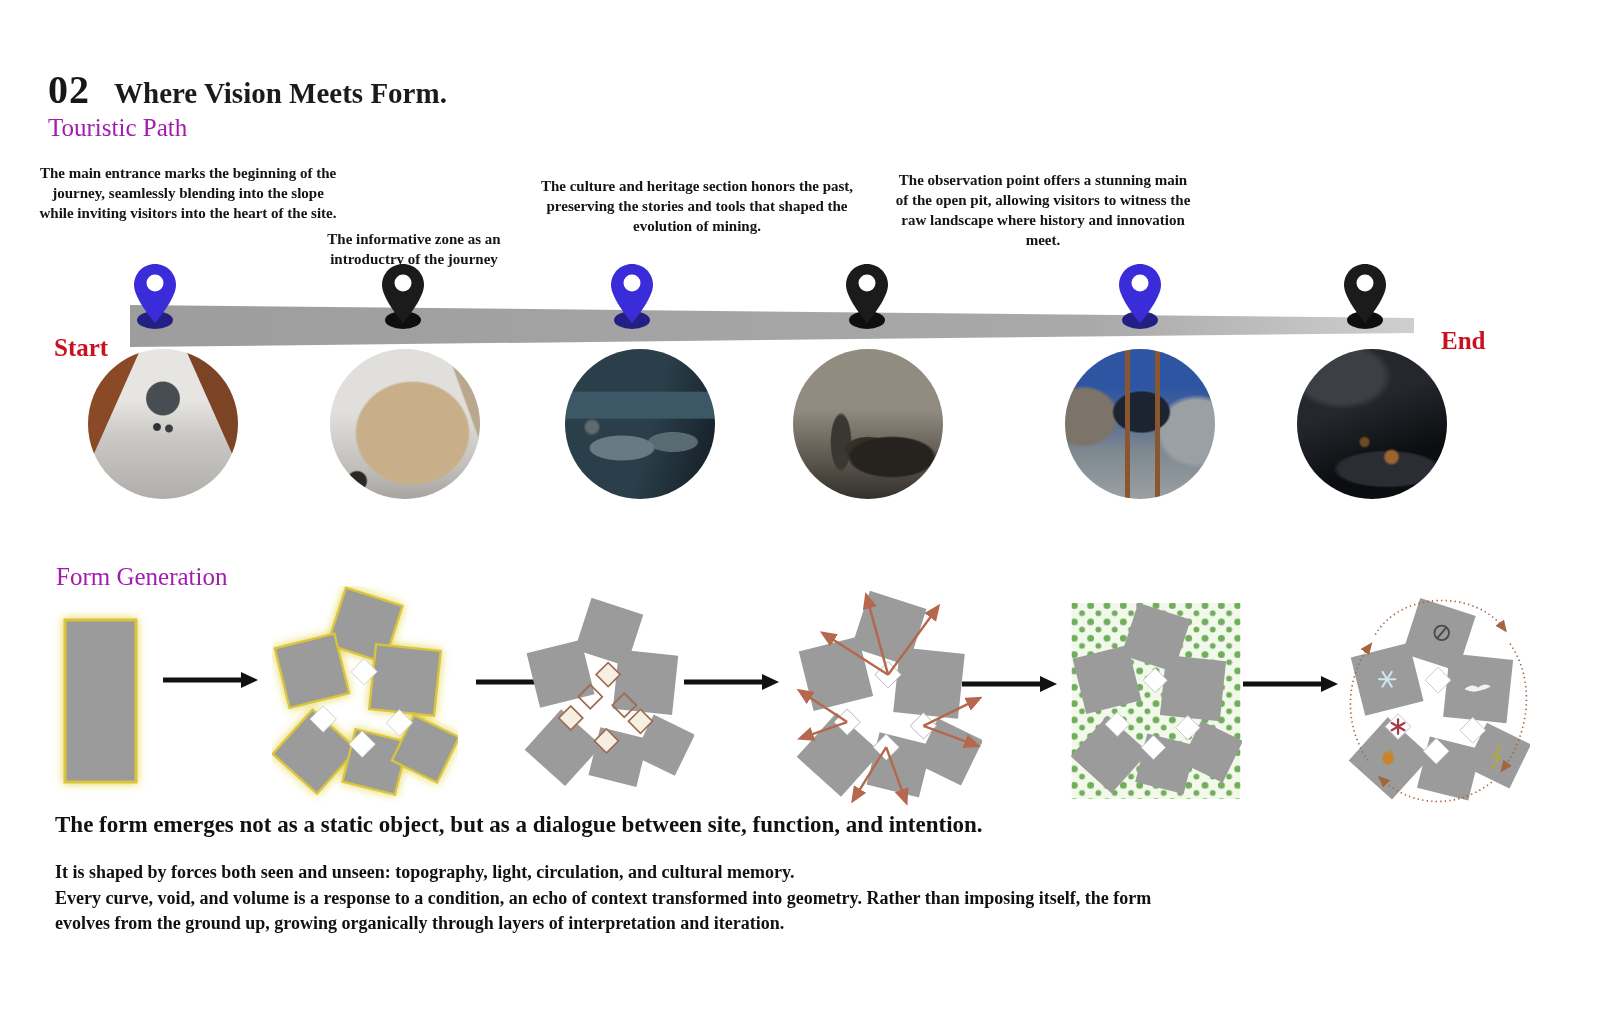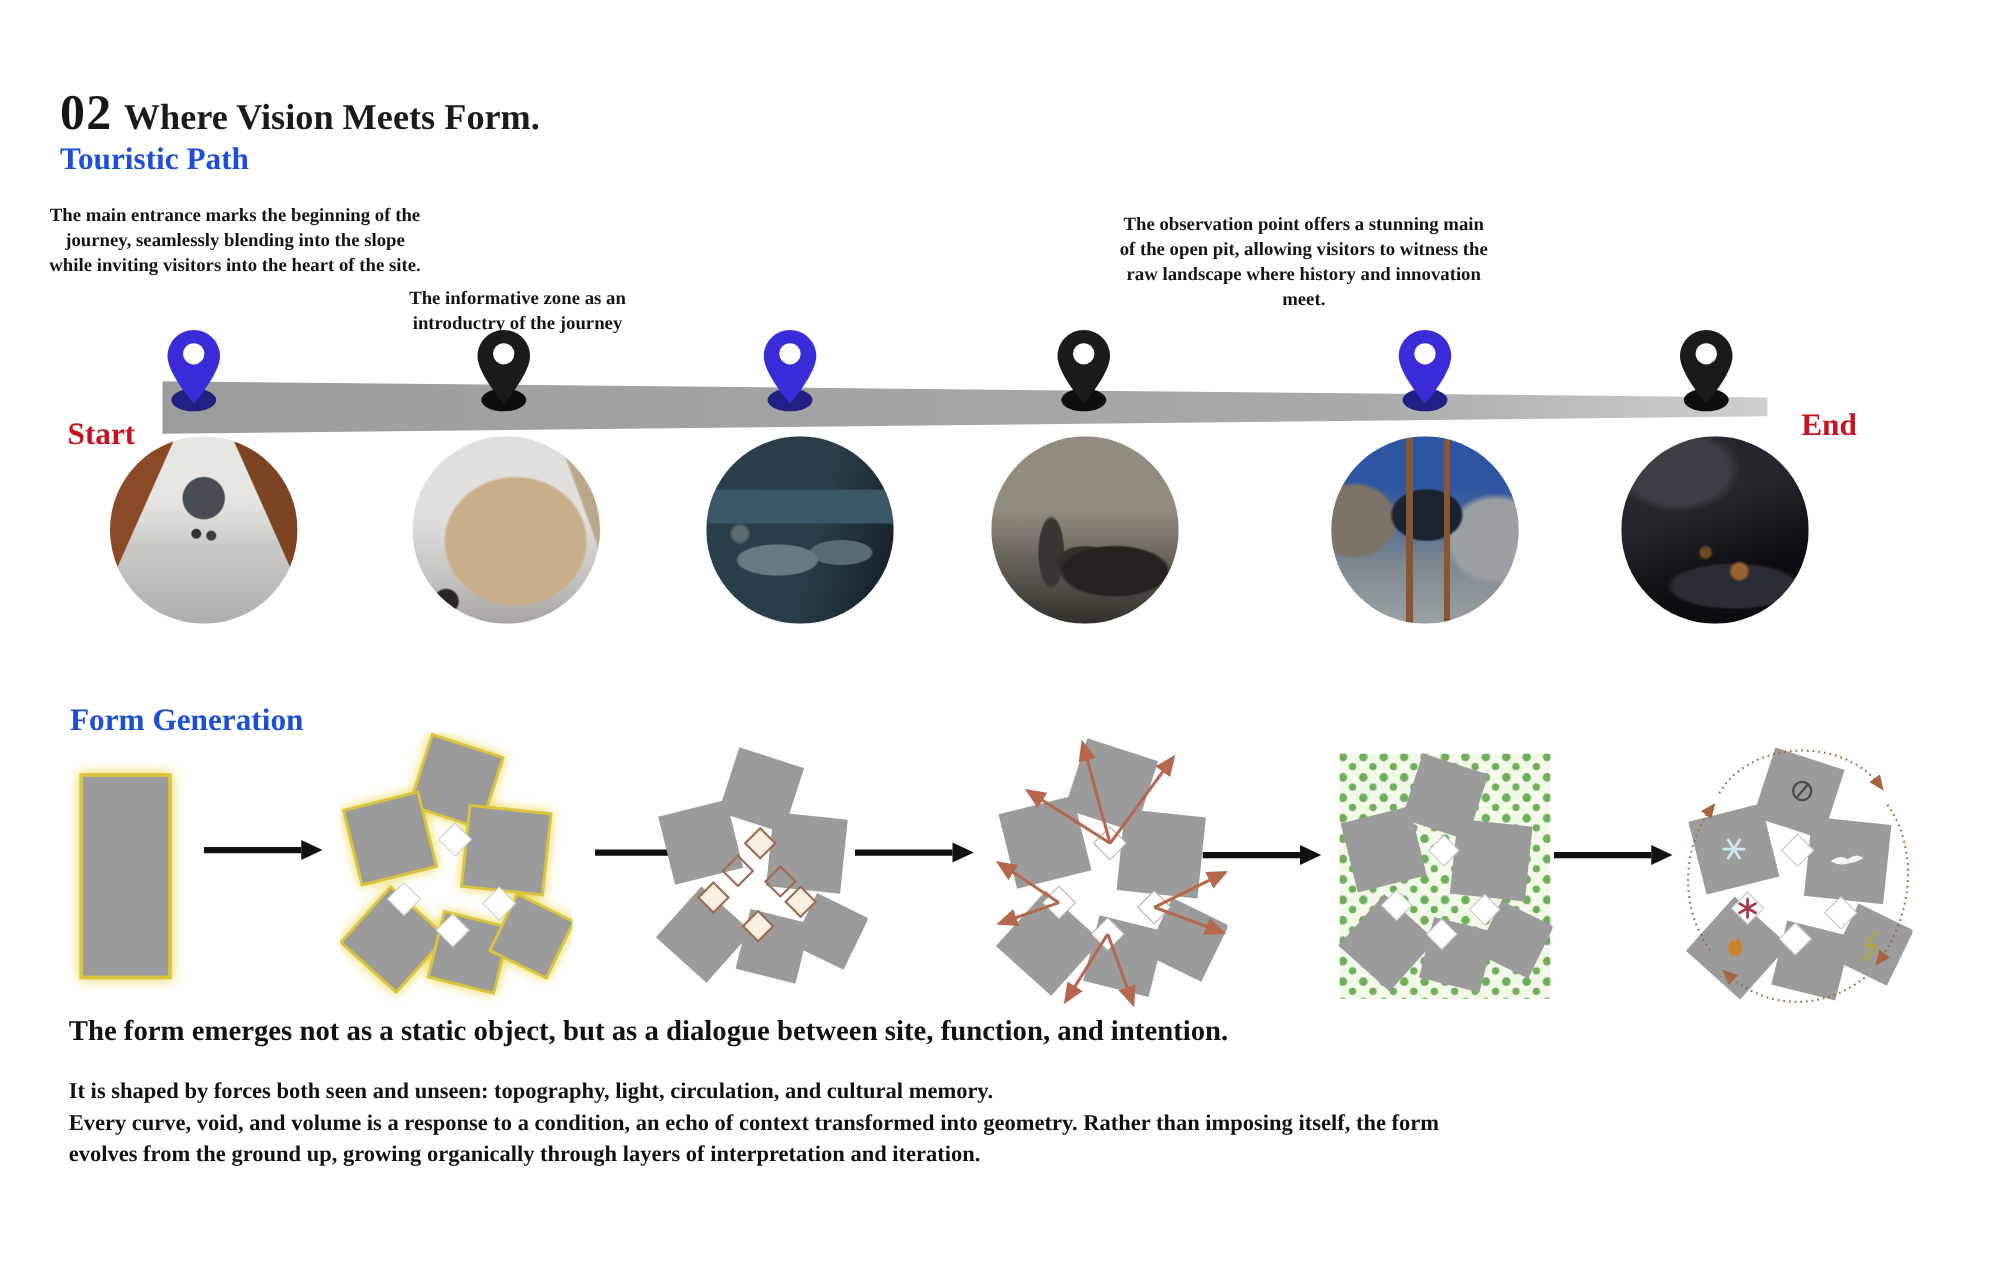--- a/index.html
+++ b/index.html
@@ -1,23 +1,23 @@
 <!DOCTYPE html>
 <html><head>
 <meta charset="utf-8">
 <style>
   * { margin:0; padding:0; box-sizing:border-box; }
   body { background:#ffffff; font-family:"Liberation Serif", serif; }
   .canvas { position:relative; width:1600px; height:1029px; background:#ffffff; overflow:hidden; }
 
   
-  .header { position:absolute; left:48px; top:66px; display:flex; align-items:baseline; gap:9px; }
+  .header { position:absolute; left:48px; top:66px; display:flex; align-items:baseline; gap:24px; }
   .section-number { font-size:40px; font-weight:700; color:#171717; letter-spacing:1px; }
   .page-title { font-size:29px; font-weight:700; color:#1b1b1b; }
-  .section-heading { position:absolute; font-size:25px; font-weight:700; color:#1d4ed8; }
+  .section-heading { position:absolute; font-size:25px; font-weight:400; color:#a21caf; }
   .heading-touristic { left:48px; top:114px; }
   .heading-formgen { left:56px; top:563px; }
 
   
   .stop-desc { position:absolute; font-size:15px; font-weight:700; color:#141414; text-align:center; line-height:1.34; }
   .desc-0 { left:38px;   top:163px; width:300px; }
   .desc-1 { left:310px;  top:193px; width:208px;margin-top:36px; }
   .desc-2 { left:538px;  top:176px; width:318px; }
   .desc-3 { left:892px;  top:170px; width:302px; }
   .desc-4 { left:1230px; top:176px; width:308px; }
@@ -135,20 +135,21 @@
   </svg>
 
   <div class="header">
     <span class="section-number">02</span>
     <span class="page-title">Where Vision Meets Form.</span>
   </div>
   <div class="section-heading heading-touristic">Touristic Path</div>
 
   <div class="stop-desc desc-0">The main entrance marks the beginning of the journey, seamlessly blending into the slope while inviting visitors into the heart of the site.</div>
   <div class="stop-desc desc-1">The informative zone as an introductry of the journey</div>
+  <div class="stop-desc desc-2">The culture and heritage section honors the past, preserving the stories and tools that shaped the evolution of mining.</div>
   <div class="stop-desc desc-3">The observation point offers a stunning main of the open pit, allowing visitors to witness the raw landscape where history and innovation meet.</div>
 
   <svg class="timeline-bar" width="1294" height="54" viewBox="0 0 1294 54">
     <defs>
       <linearGradient id="barfade" x1="0" y1="0" x2="1" y2="0">
         <stop offset="0" stop-color="#9d9d9d"></stop>
         <stop offset="0.75" stop-color="#a9a9a9"></stop>
         <stop offset="1" stop-color="#cfcfcf"></stop>
       </linearGradient>
     </defs>

